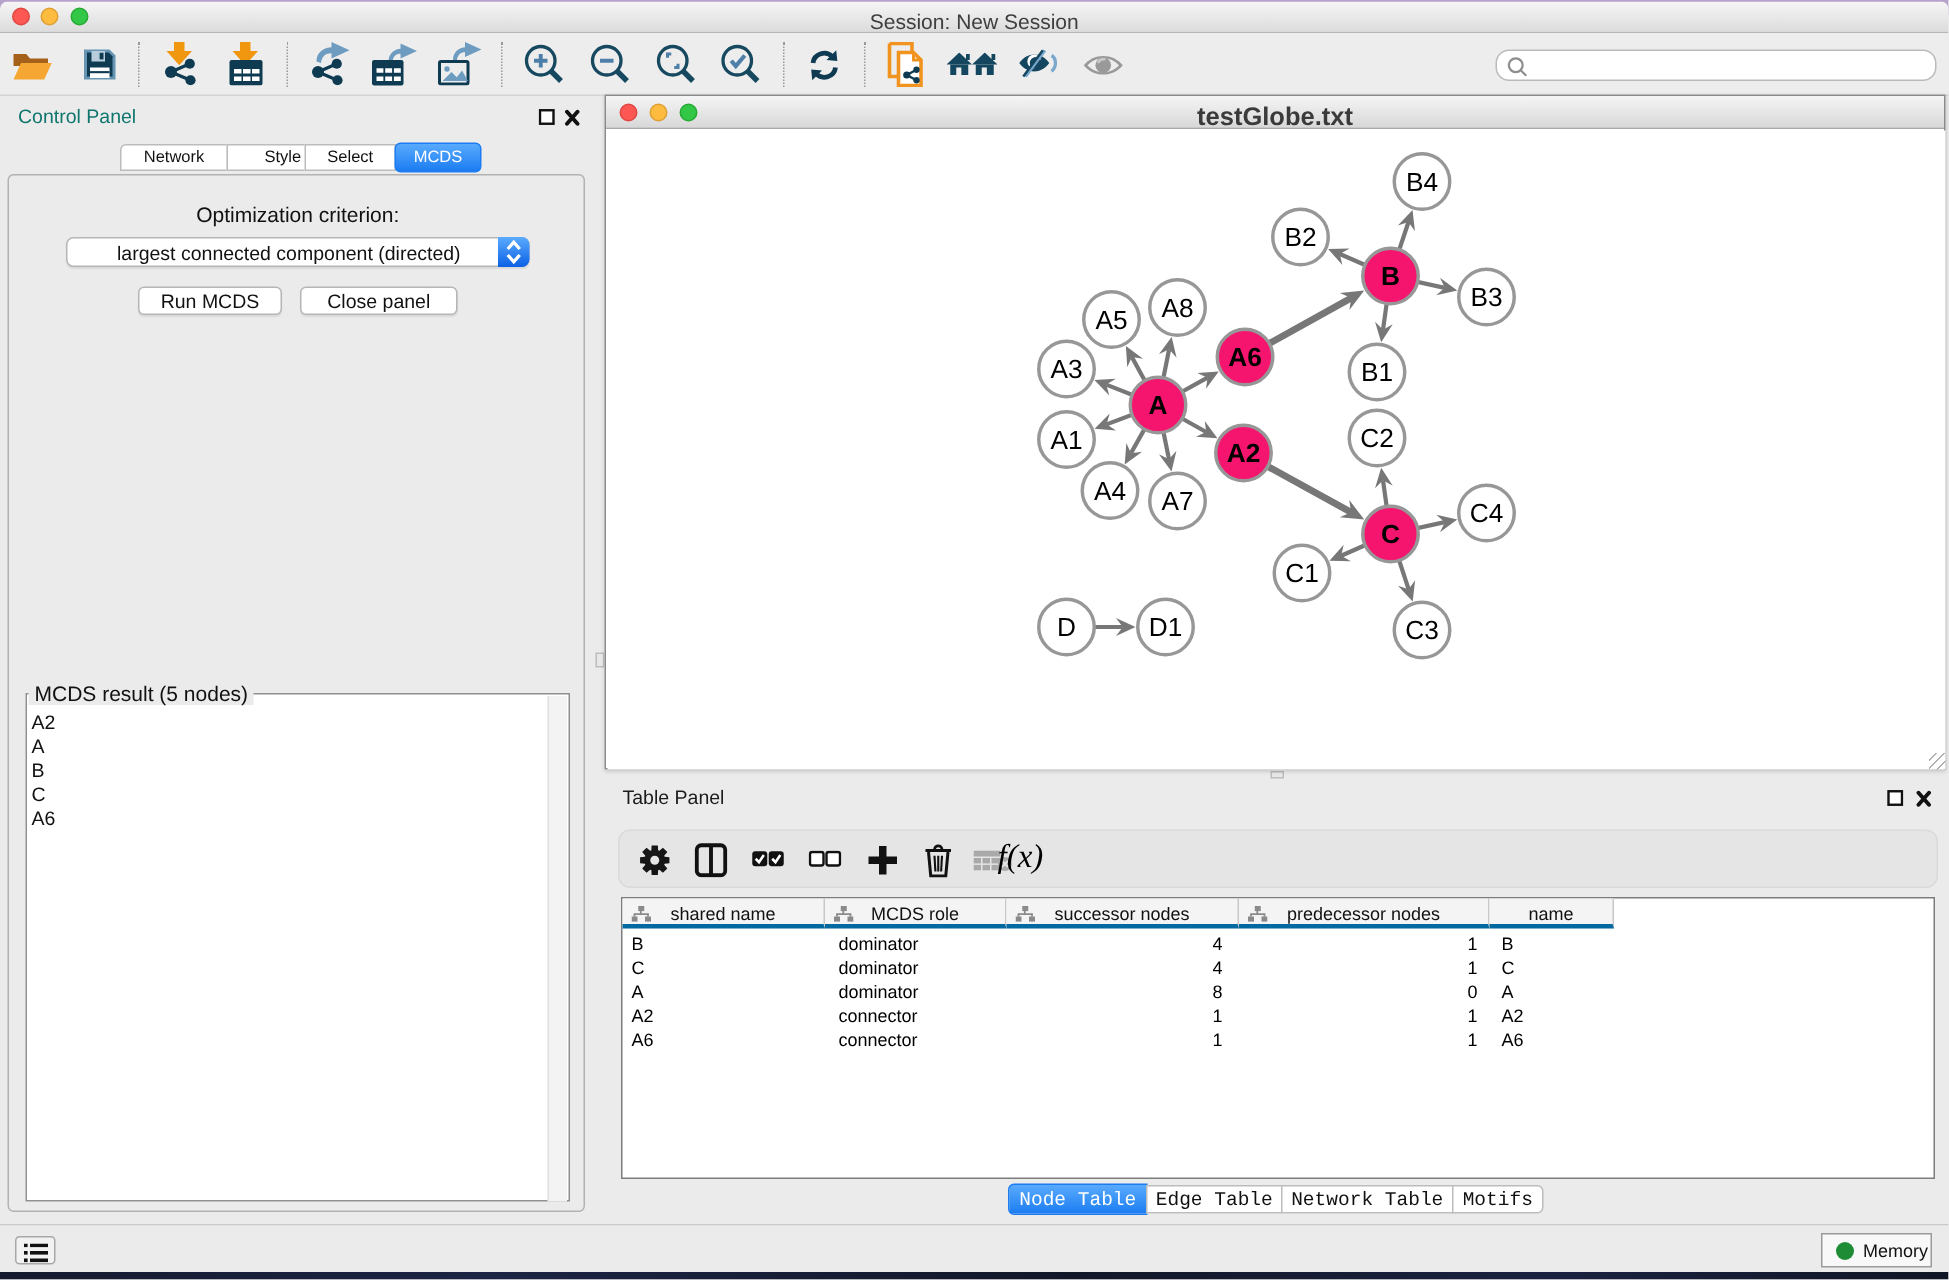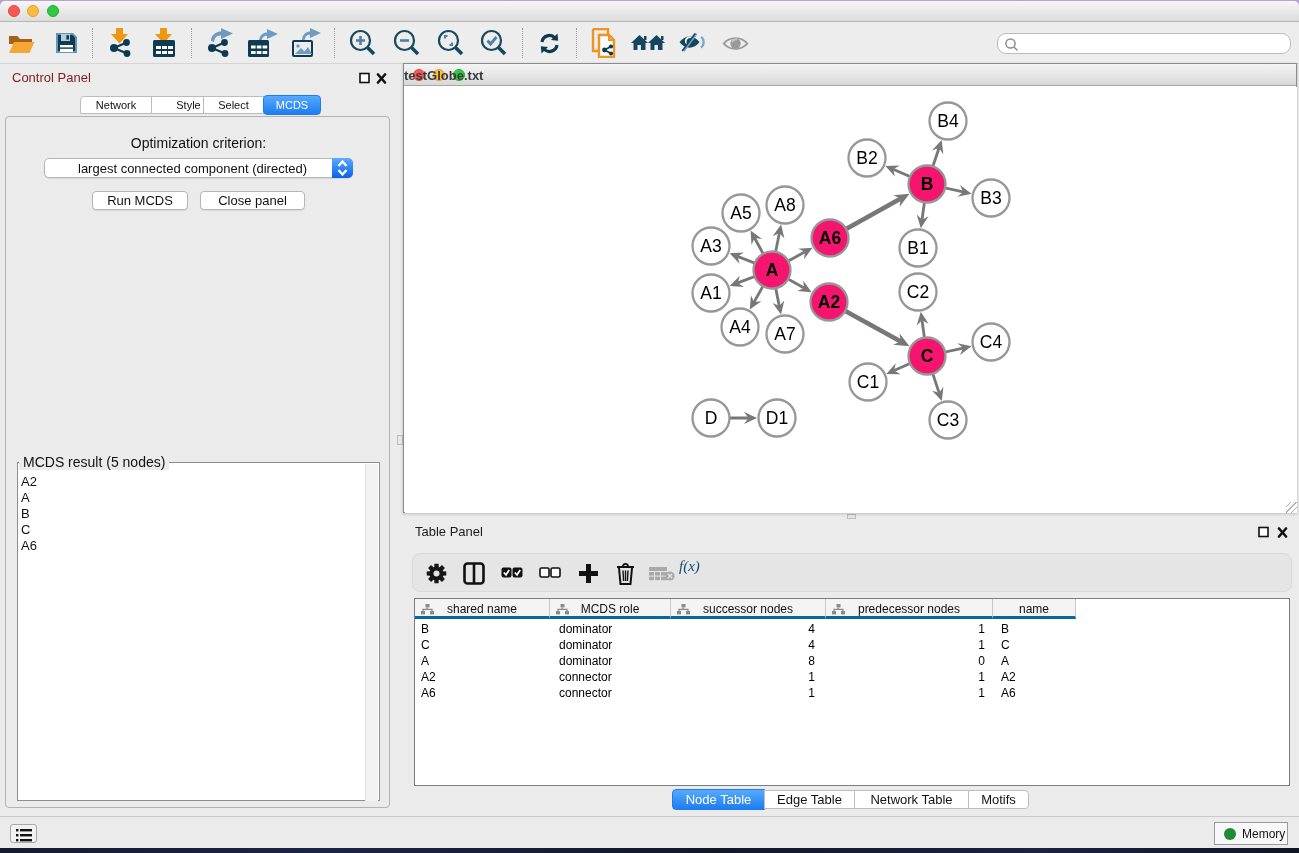--- a/index.html
+++ b/index.html
@@ -13,21 +13,21 @@
 .tl { width:12px; height:12px; border-radius:50%; top:4px; }
 #titlebar .t1 { left:8px;  background:#fc5753; border:1px solid #df4744; }
 #titlebar .t2 { left:27px; background:#fdbc40; border:1px solid #de9f34; }
 #titlebar .t3 { left:47px; background:#33c748; border:1px solid #27aa35; }
 #titleText { width:100%; text-align:center; top:5px; font-size:14px; color:#3e3e3e; }
 #toolbar { left:0; top:22px; width:1299px; height:42px; background:#ededed; border-bottom:1px solid #d4d4d4; }
 .tbsep { top:6px; width:0px; height:30px; border-left:1px dotted #9a9a9a; }
 #searchbox { left:997px; top:11px; width:294px; height:21px; background:#ffffff; border:1px solid #bbbbbb; border-radius:9px; }
 #searchbox svg { position:absolute; left:6px; top:3px; }
 
-#cpTitle { left:12px; top:70px; font-size:13px; color:#7f1d1d; }
+#cpTitle { left:12px; top:70px; font-size:13px; color:#0f766e; }
 .winbtn { top:72px; }
 #cpTabs { left:80px; top:96px; height:18px; }
 .tab { position:absolute; top:0; height:18px; background:#ffffff; border:1px solid #bcbcbc; color:#111;
   font-size:11px; text-align:center; line-height:17px; }
 .tab.sel { top:-1px; height:20px; line-height:19px; background:linear-gradient(#58aafd,#1c7df2); color:#fff; border-color:#1c7df2; border-radius:4px; }
 #cpPane { left:5px; top:116px; width:385px; height:692px; border:1px solid #b2b2b2; border-radius:4px; background:#ecebec; }
 #optLabel { left:0px; top:135px; width:397px; text-align:center; font-size:14px; color:#111; }
 #dropdown { left:44px; top:158px; width:309px; height:20px; background:#fff; border:1px solid #b6b6b6; border-radius:5px;
   font-size:13px; color:#111; line-height:19px; padding-left:33px; box-shadow:0 1px 1px rgba(0,0,0,0.08); }
 #ddBtn { right:-1px; top:-1px; width:21px; height:20px; border-radius:0 5px 5px 0;
@@ -42,54 +42,55 @@
 #fsList { left:3px; top:11px; font-size:13px; color:#111; line-height:16px; position:absolute; }
 
 #netwin { left:403px; top:63px; width:894px; height:450px; background:#ffffff;
   border:1px solid #8a8a8a; box-shadow:0 1px 3px rgba(0,0,0,0.2); }
 #netTitle { left:0; top:0; width:100%; height:22px; background:linear-gradient(#f5f5f5,#d8d8d8);
   border-bottom:1px solid #a8a8a8; position:absolute; }
 #netTitle .t1 { left:9px;  background:#fc5753; border:1px solid #df4744; }
 #netTitle .t2 { left:29px; background:#fdbc40; border:1px solid #de9f34; }
 #netTitle .t3 { left:49px; background:#33c748; border:1px solid #27aa35; }
 #netTitle .tl { top:5px; }
-#netTitleText { width:100%; text-align:left; top:4px; font-size:13px; font-weight:bold; color:#3a3a3a; }
+#netTitleText { width:100%; text-align:center; top:4px; font-size:17px; font-weight:bold; color:#3a3a3a; }
 #netContent { left:1px; top:23px; width:892px; height:426px; background:#fff; position:absolute; }
 #grip { right:0px; bottom:0px; width:11px; height:11px; position:absolute;
   background:repeating-linear-gradient(135deg, transparent 0 3px, #b0b0b0 3px 4px); }
 
 .divdot { width:7px; height:7px; background:#e8e8e8; border:1px solid #bdbdbd; }
 
 #tpTitle { left:415px; top:524px; font-size:13px; color:#1c1c1c; }
 #tpToolbar { left:412px; top:553px; width:880px; height:39px; background:#e6e5e6; border:1px solid #dadada; border-radius:8px; }
 #tpTable { left:414px; top:598px; width:876px; height:188px; background:#ffffff; border:1px solid #7d7d7d; }
 .thdr { position:absolute; top:0; height:20px; background:#f4f4f4; border-right:1px solid #c8c8c8; border-bottom:3px solid #0369a1; }
 .thdr span { display:block; text-align:center; font-size:12px; color:#111; margin-top:3px; }
 .hicon { position:absolute; left:6px; top:5px; }
 .trow { position:absolute; font-size:12px; color:#000; height:16px; line-height:16px; }
 
 .btab { position:absolute; top:790px; height:19px; background:#fff; border:1px solid #bcbcbc;
-  font-size:13px; color:#111; text-align:center; line-height:18px; }
+  font-size:13px; color:#111; text-align:center; line-height:18px;font-family:Liberation Mono, monospace; }
 .btab.sel { top:789px; height:21px; line-height:20px; background:linear-gradient(#58aafd,#1c7df2); color:#fff; border-color:#1c7df2; border-radius:4px; }
 
 #statusline { left:0; top:816px; width:1299px; height:1px; background:#c9c9c9; }
 #statusbar { left:0; top:817px; width:1299px; height:30px; background:#ecebec; }
 #listBtn { left:10px; top:824px; width:27px; height:19px; background:#f2f2f2; border:1px solid #a8a8a8; border-radius:3px; }
 #memBtn { left:1214px; top:822px; width:74px; height:23px; background:#f8f8f8; border:1px solid #9a9a9a; font-size:12px; color:#111; }
 #memBtn .dot { position:absolute; left:9px; top:5px; width:12px; height:12px; border-radius:50%; background:#1d8c34; }
 #memBtn .lbl { position:absolute; left:27px; top:4px; }
 #deskBottom { left:0; top:848px; width:1299px; height:5px; background:linear-gradient(90deg,#151a2e,#1c2444 25%,#121728 55%,#1b2240 80%,#101524); }
 </style>
 </head>
 <body>
 <div class="abs" id="deskTop"></div>
 <div class="abs" id="titlebar">
   <div class="abs tl t1"></div>
     <div class="abs tl t2"></div>
     <div class="abs tl t3"></div>
+  <div class="abs" id="titleText">Session: New Session</div>
 </div>
 <div class="abs" id="toolbar">
 
   <svg class="abs" style="left:8px;top:11px" width="27" height="22" viewBox="0 0 27 22">
     <path d="M1 3 h8.5 l2.5 3 H24 v5 H1 z" fill="#a5601a"></path>
     <path d="M1 20 L6 9 h20.5 l-5 11 z" fill="#f6a733"></path>
   </svg>
 
   <svg class="abs" style="left:55px;top:10px" width="23" height="22" viewBox="0 0 23 22">
     <path d="M1 1 h17 l4 4 v16 H1 z" fill="#6695b4"></path>
@@ -412,21 +413,21 @@
         <rect x="6" y="5" width="5" height="3.6"></rect>
         <rect x="12" y="5" width="6" height="3.6"></rect>
     <rect x="0" y="9.6" width="5" height="3.6"></rect>
         <rect x="6" y="9.6" width="5" height="3.6"></rect>
         <rect x="12" y="9.6" width="6" height="3.6"></rect>
       </g>
     <circle cx="21" cy="9" r="4.6" fill="#a9a9a9"></circle>
     <path d="M19 7 l4 4 M23 7 l-4 4" stroke="#e6e5e6" stroke-width="1.4"></path>
   </svg>
 
-  <div class="abs" style="left:266px;top:4px;font-family:'Liberation Serif',serif;font-style:italic;font-size:15px;color:#0c4a6e">f(x)</div>
+  <div class="abs" style="left:252px;top:4px;font-family:'Liberation Serif',serif;font-style:italic;font-size:22px;color:#000000">f(x)</div>
 </div>
 <div class="abs" id="tpTable">
   <div class="thdr" style="left:0px;width:135px">
       <svg class="hicon" width="13" height="11" viewBox="0 0 13 11">
         <g fill="#8a8a8a">
           <rect x="4.5" y="0" width="4" height="3.4"></rect>
           <rect x="0" y="7" width="4" height="3.4"></rect>
           <rect x="9" y="7" width="4" height="3.4"></rect>
           <path d="M6.2 3.4 v2 M2 7 v-1.6 h9 V7" stroke="#8a8a8a" fill="none" stroke-width="1.2"></path>
         </g>

